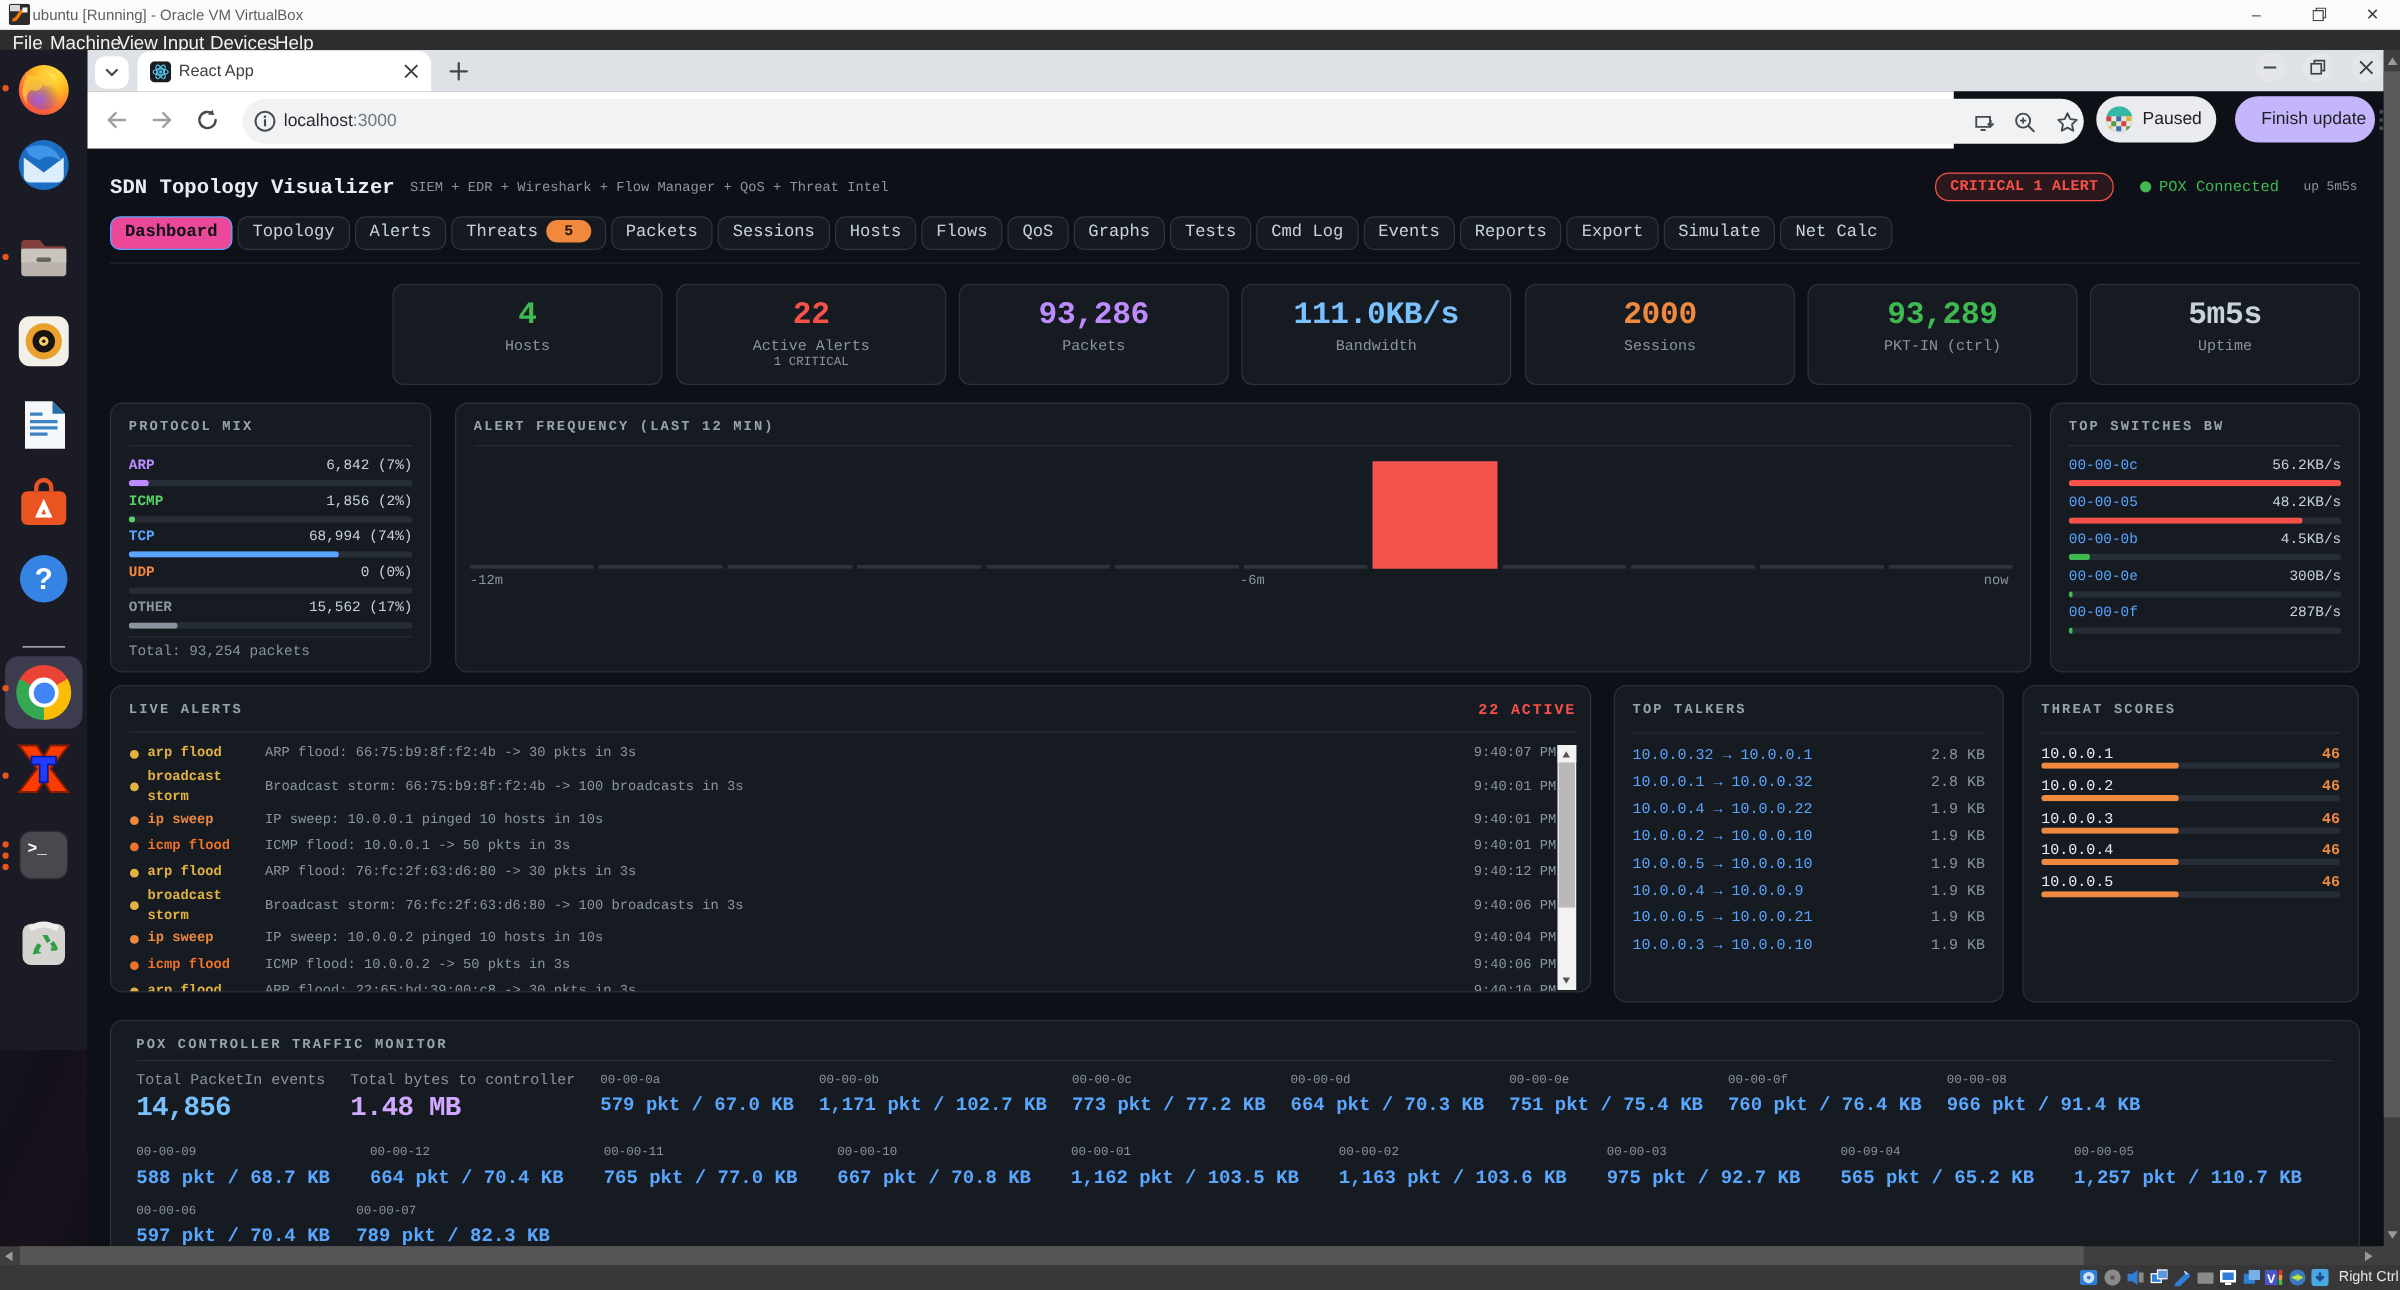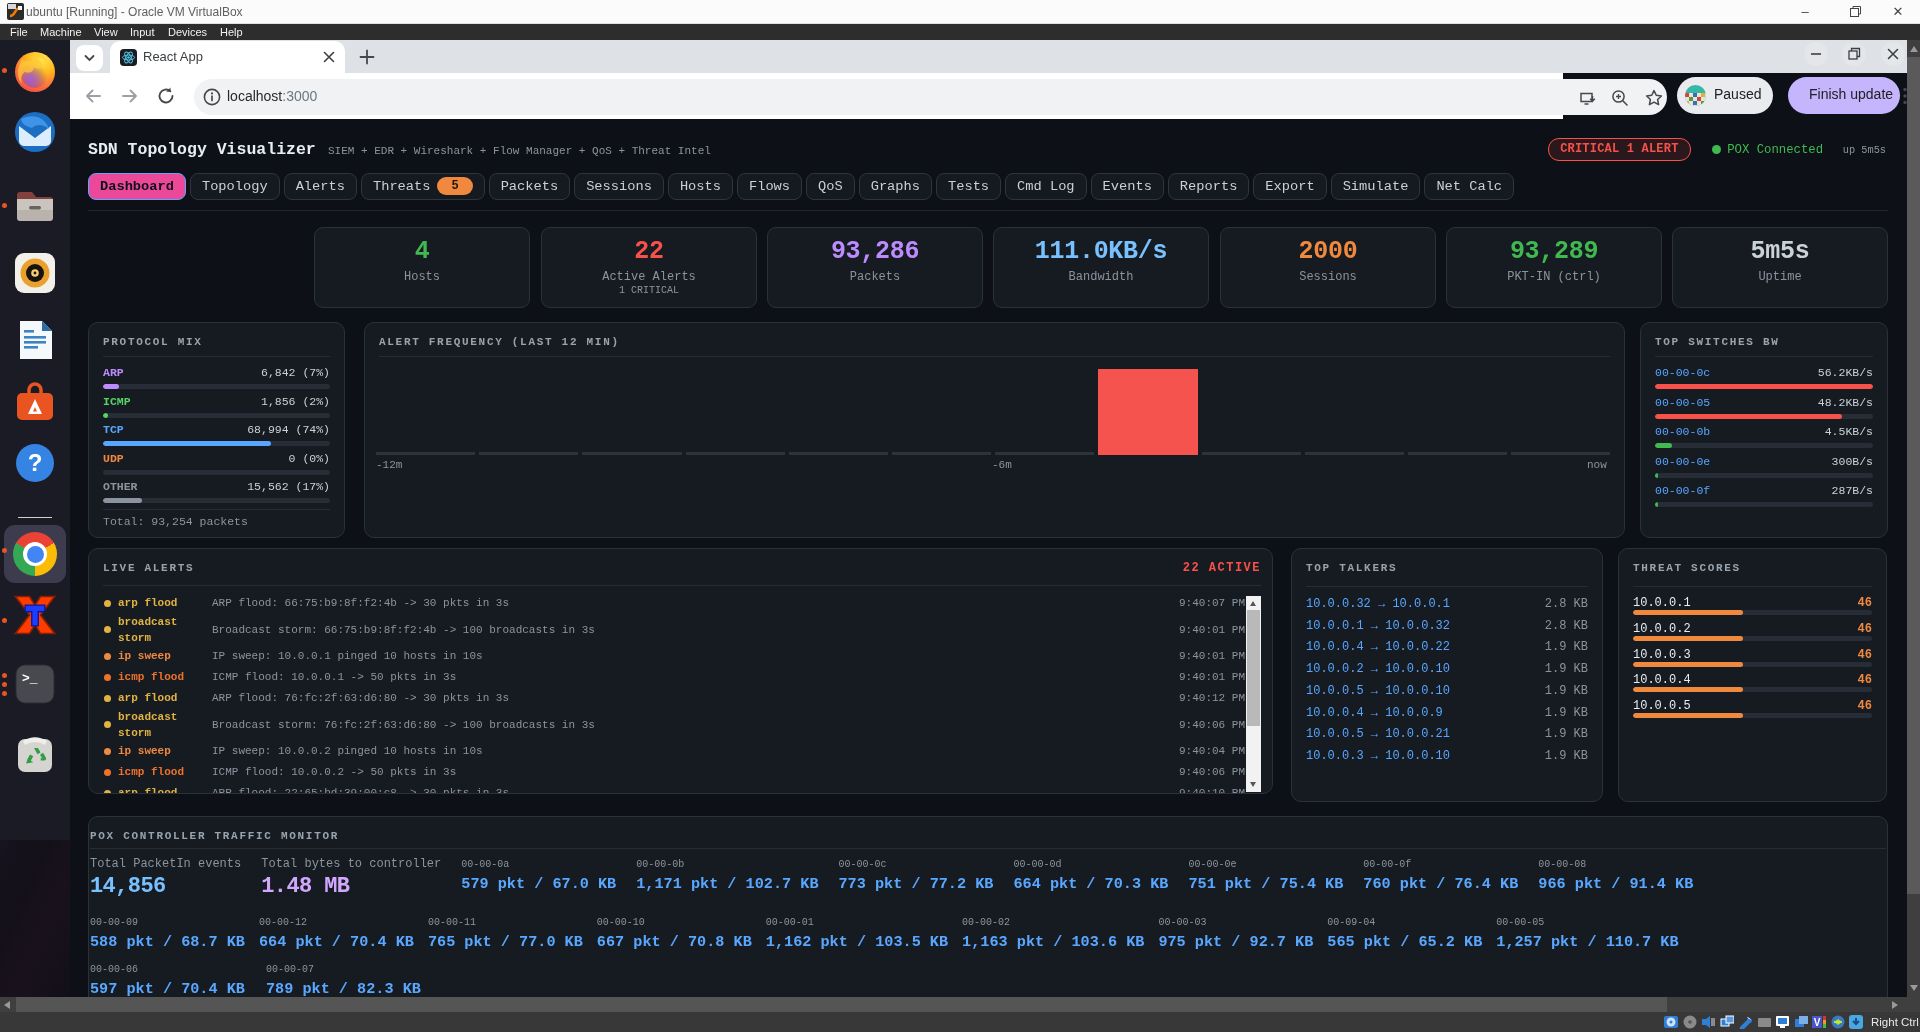--- a/index.html
+++ b/index.html
@@ -3,21 +3,21 @@
 <style>
 *{margin:0;padding:0;box-sizing:border-box}
 html,body{width:1920px;height:1032px;overflow:hidden;background:#fff}
 body{font-family:"Liberation Sans",sans-serif;position:relative}
 
 #titlebar{position:absolute;left:0;top:0;width:1920px;height:24px;background:#fbfbfb;border-bottom:1px solid #e0e0e0}
 #titlebar .ttext{position:absolute;left:26px;top:5px;font-size:12px;color:#5f5f5f}
 #titlebar .vbicon{position:absolute;left:7px;top:3px;width:17px;height:17px}
 .winbtn{position:absolute;top:3px;width:18px;height:18px;color:#444;font-size:13px;text-align:center;line-height:17px}
 #menubar{position:absolute;left:0;top:24px;width:1920px;height:16px;background:#2d2d2d}
-#menubar span{color:#f2f2f2;font-size:11px;margin-right:0;position:absolute;top:2px}
+#menubar span{color:#f2f2f2;font-size:15px;margin-right:0;position:absolute;top:2px}
 
 #vm{position:absolute;left:0;top:40px;width:1920px;height:972px;background:#11101a;overflow:hidden}
 #dock{position:absolute;left:0;top:0;width:70px;height:800px;background:#1b1b26}
 #dockbot{position:absolute;left:0;top:800px;width:70px;height:157px;background:linear-gradient(115deg,#17131f 0%,#141019 35%,#19121d 60%,#120f17 100%)}
 .dicon{position:absolute;left:13px;width:44px;height:44px}
 .ddot{position:absolute;left:2px;width:5px;height:5px;border-radius:50%;background:#e95420}
 
 #browser{position:absolute;left:70px;top:0;width:1837px;height:957px;background:#0d1117}
 #tabstrip{position:absolute;left:0;top:0;width:1837px;height:33px;background:#dee1e6}
 #tabsearch{position:absolute;left:6px;top:5px;width:27px;height:26px;background:#fff;border-radius:8px;color:#45494d}
@@ -617,21 +617,21 @@
             <div class="tsl">
               <span>10.0.0.5</span>
               <b>46</b>
             </div>
             <div class="bar" style="margin-top:-1px">
               <i style="width:46%;background:#f0883e"></i>
             </div>
           </div>
         </div>
 
-      <div class="panel" id="p-pox" style="left:18px;top:697px;width:1800px;height:200px;padding:12px 1px">
+      <div class="panel" id="p-pox" style="left:18px;top:697px;width:1800px;height:200px;padding:12px 20px">
           <div class="ptitle" style="margin-top:1px">POX CONTROLLER TRAFFIC MONITOR</div>
           <div class="pdiv" style="margin:6px 0 8px"></div>
           <div style="display:flex;gap:20px;align-items:flex-start">
             <div>
               <div class="poxlab">Total PacketIn events</div>
               <div class="poxbig lblue">14,856</div>
             </div>
             <div>
               <div class="poxlab">Total bytes to controller</div>
               <div class="poxbig pink">1.48 MB</div>
@@ -658,21 +658,21 @@
             </div>
             <div>
               <div class="poxlab2">00-00-0f</div>
               <div class="poxval">760 pkt / 76.4 KB</div>
             </div>
             <div>
               <div class="poxlab2">00-00-08</div>
               <div class="poxval">966 pkt / 91.4 KB</div>
             </div>
           </div>
-          <div style="display:flex;gap:14px;margin-top:15px">
+          <div style="display:flex;gap:32px;margin-top:15px">
             <div>
               <div class="poxlab2">00-00-09</div>
               <div class="poxval">588 pkt / 68.7 KB</div>
             </div>
             <div>
               <div class="poxlab2">00-00-12</div>
               <div class="poxval">664 pkt / 70.4 KB</div>
             </div>
             <div>
               <div class="poxlab2">00-00-11</div>

